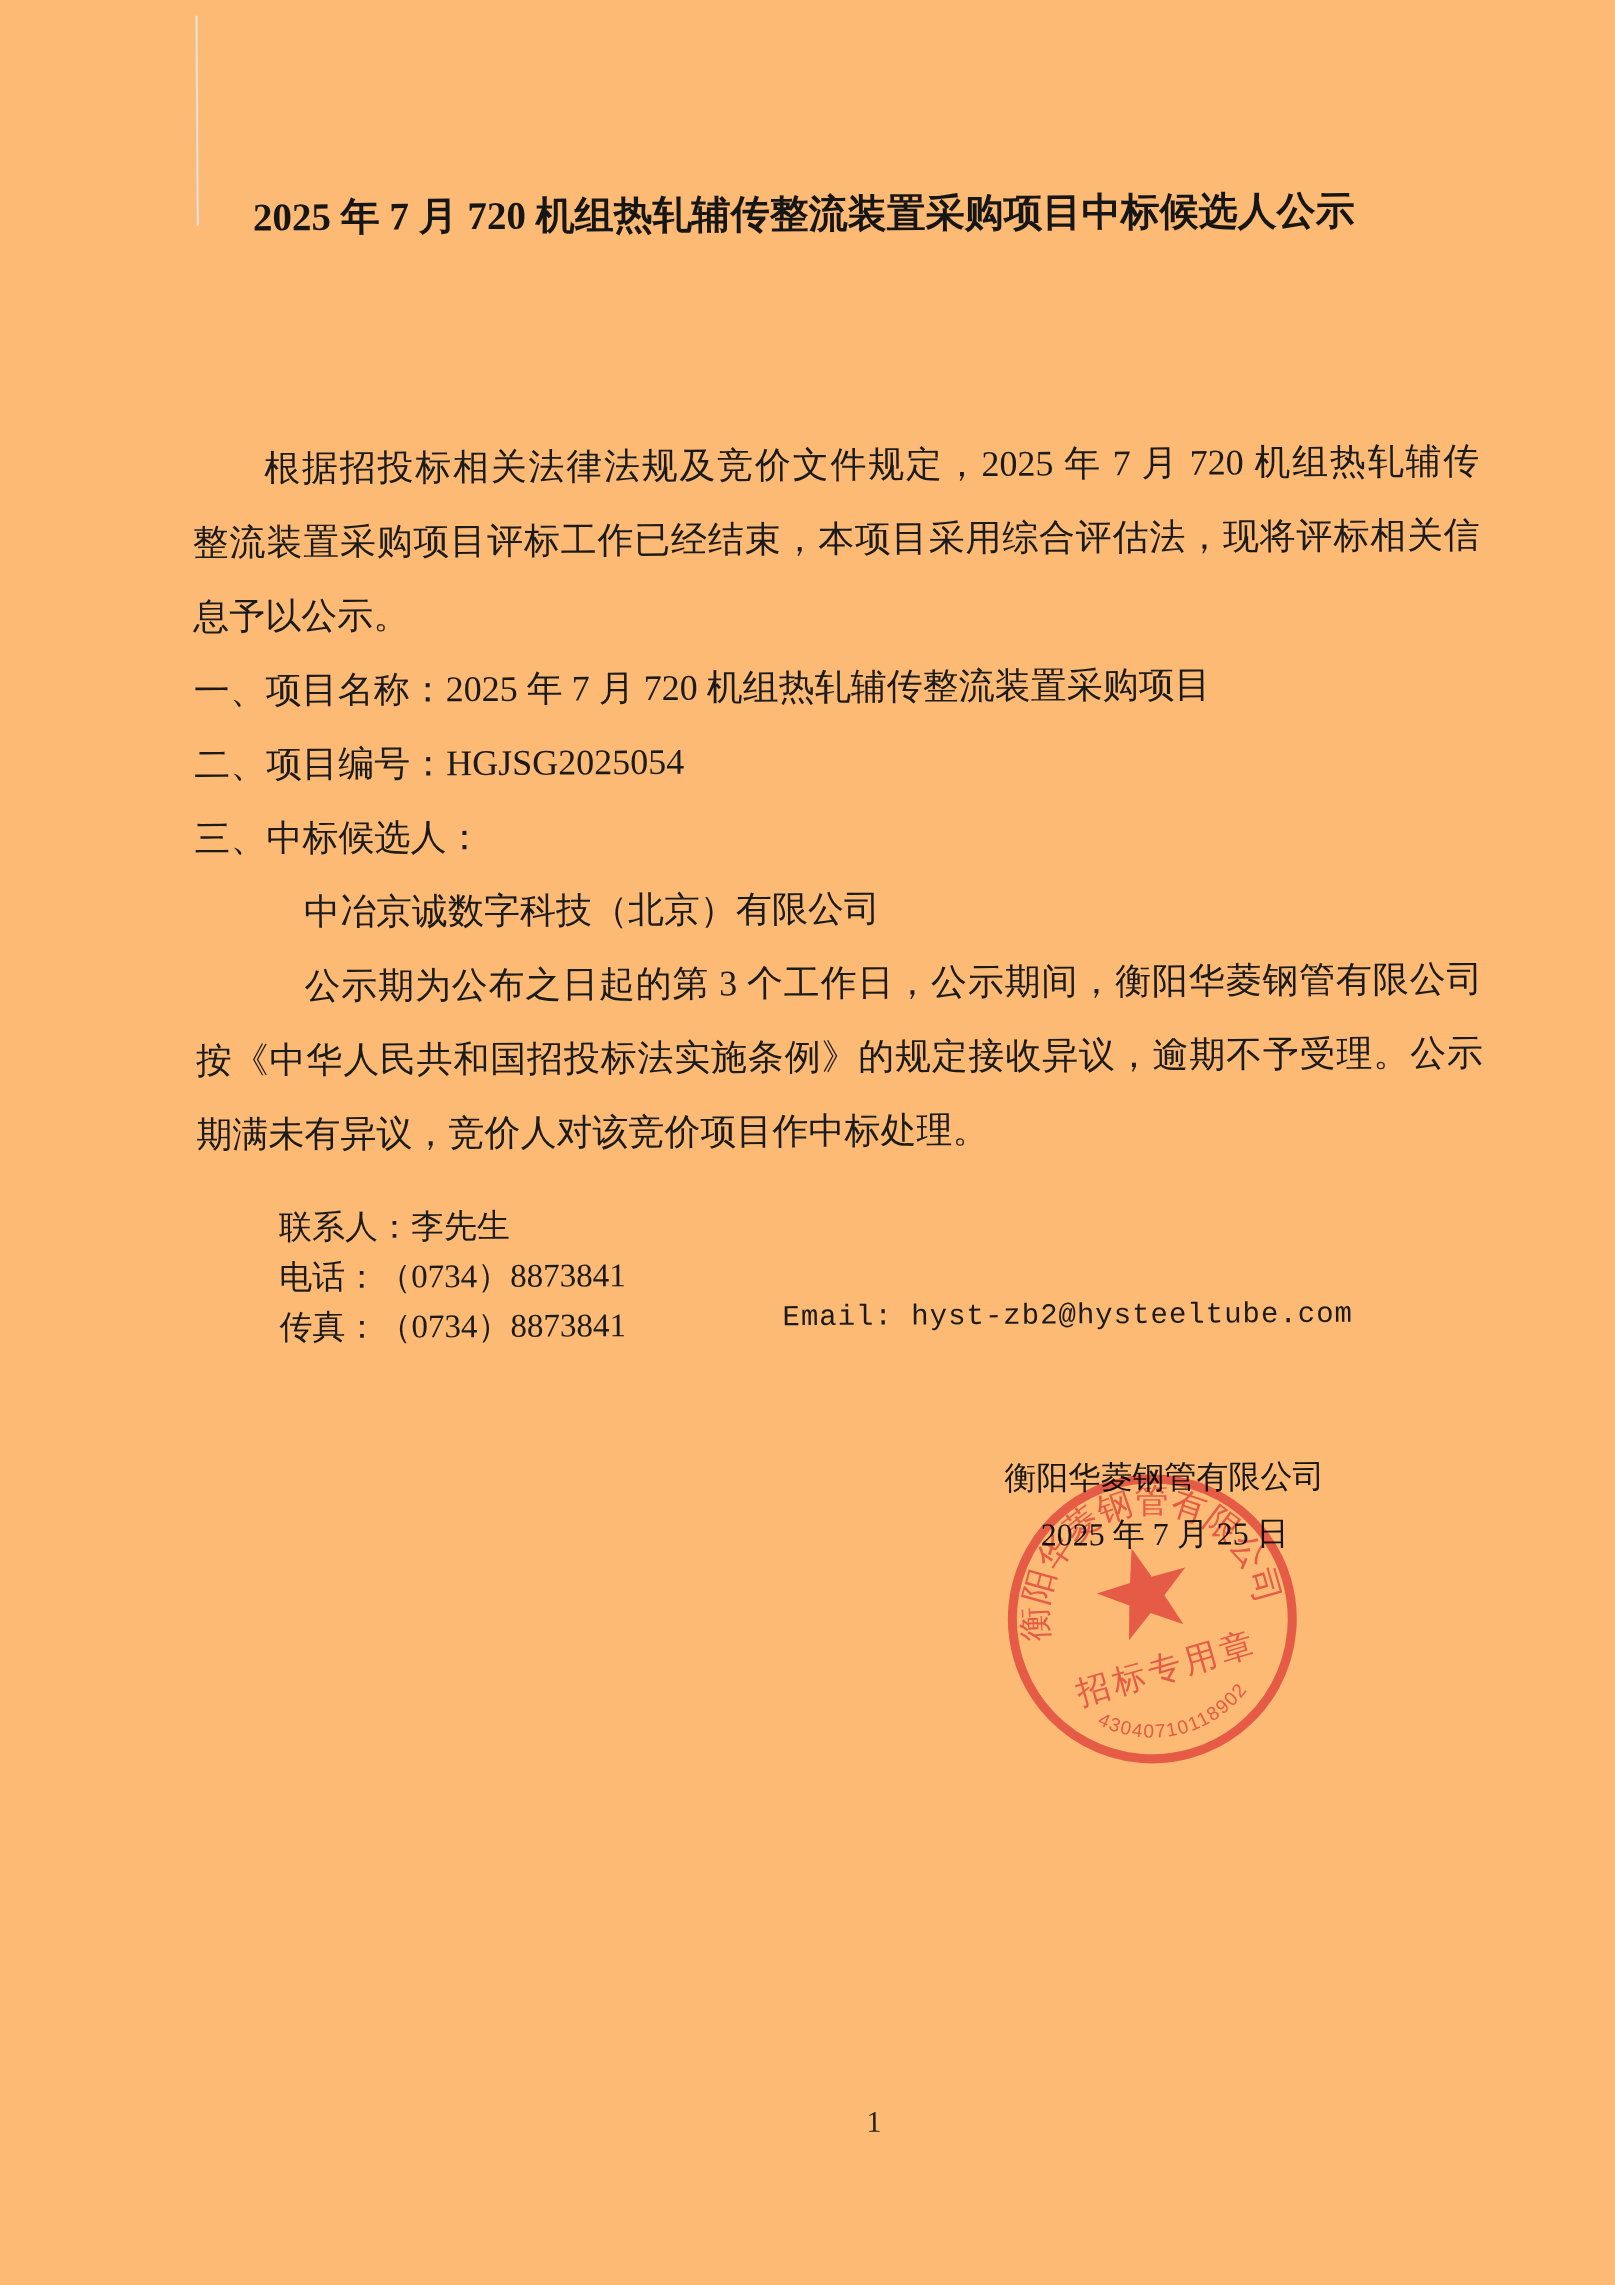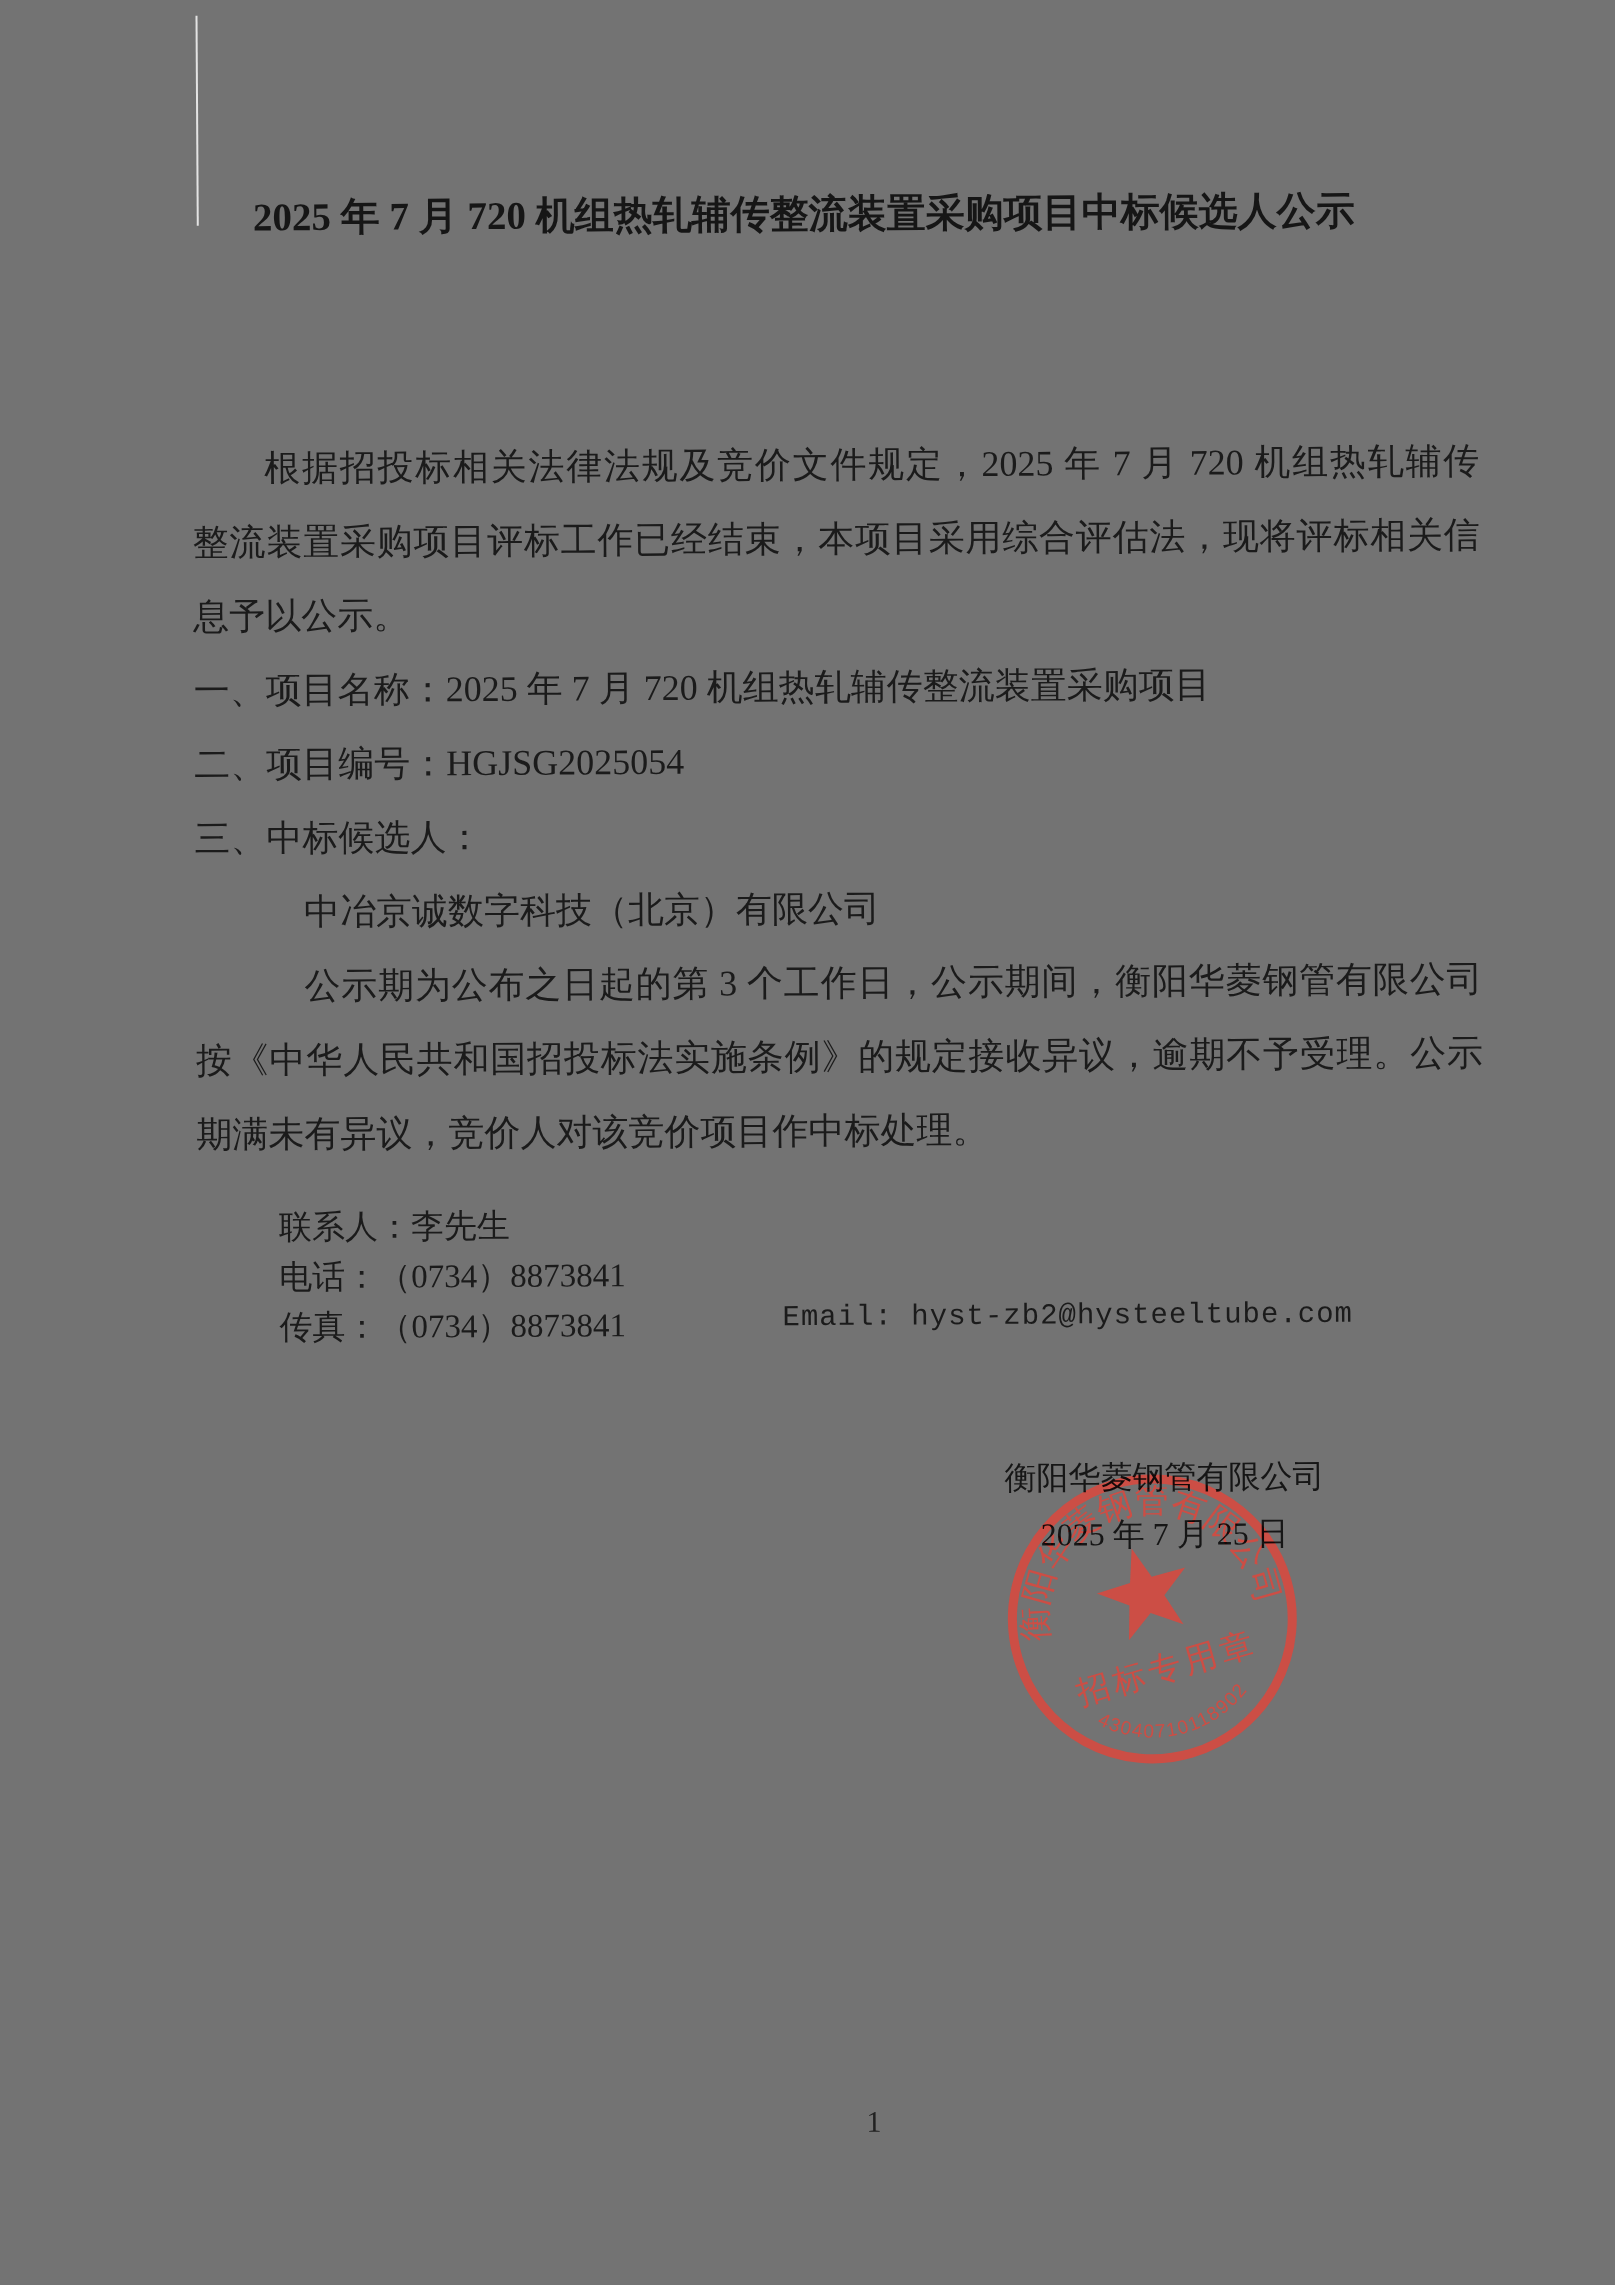--- a/index.html
+++ b/index.html
@@ -1,17 +1,17 @@
 <!DOCTYPE html>
 <html><head>
 <meta charset="utf-8">
 <style>
   html,body{margin:0;padding:0;background:#ffffff;}
   #canvas{
-    position:relative;width:1616px;height:2286px;background:#737373;overflow:hidden;
+    position:relative;width:1616px;height:2286px;background:#fdba74;overflow:hidden;
     font-family:"Liberation Serif","DejaVu Serif",serif;color:#1e1e1e;
   }
   #sheet{position:absolute;inset:0;transform:rotate(-0.35deg);transform-origin:50% 40%;}
   .scan-line{position:absolute;left:201px;top:11.7px;width:2px;height:210px;background:#e3e3e3;}
   .doc-title{
     position:absolute;left:0;top:187px;width:1616px;margin:0;
     text-align:center;font-size:39px;font-weight:bold;letter-spacing:0px;color:#161616;
   }
   .body-block{position:absolute;left:195px;top:428px;width:1287px;font-size:36px;color:#1b1b1b;}
   .bodyline{height:74px;line-height:74px;white-space:pre;}

